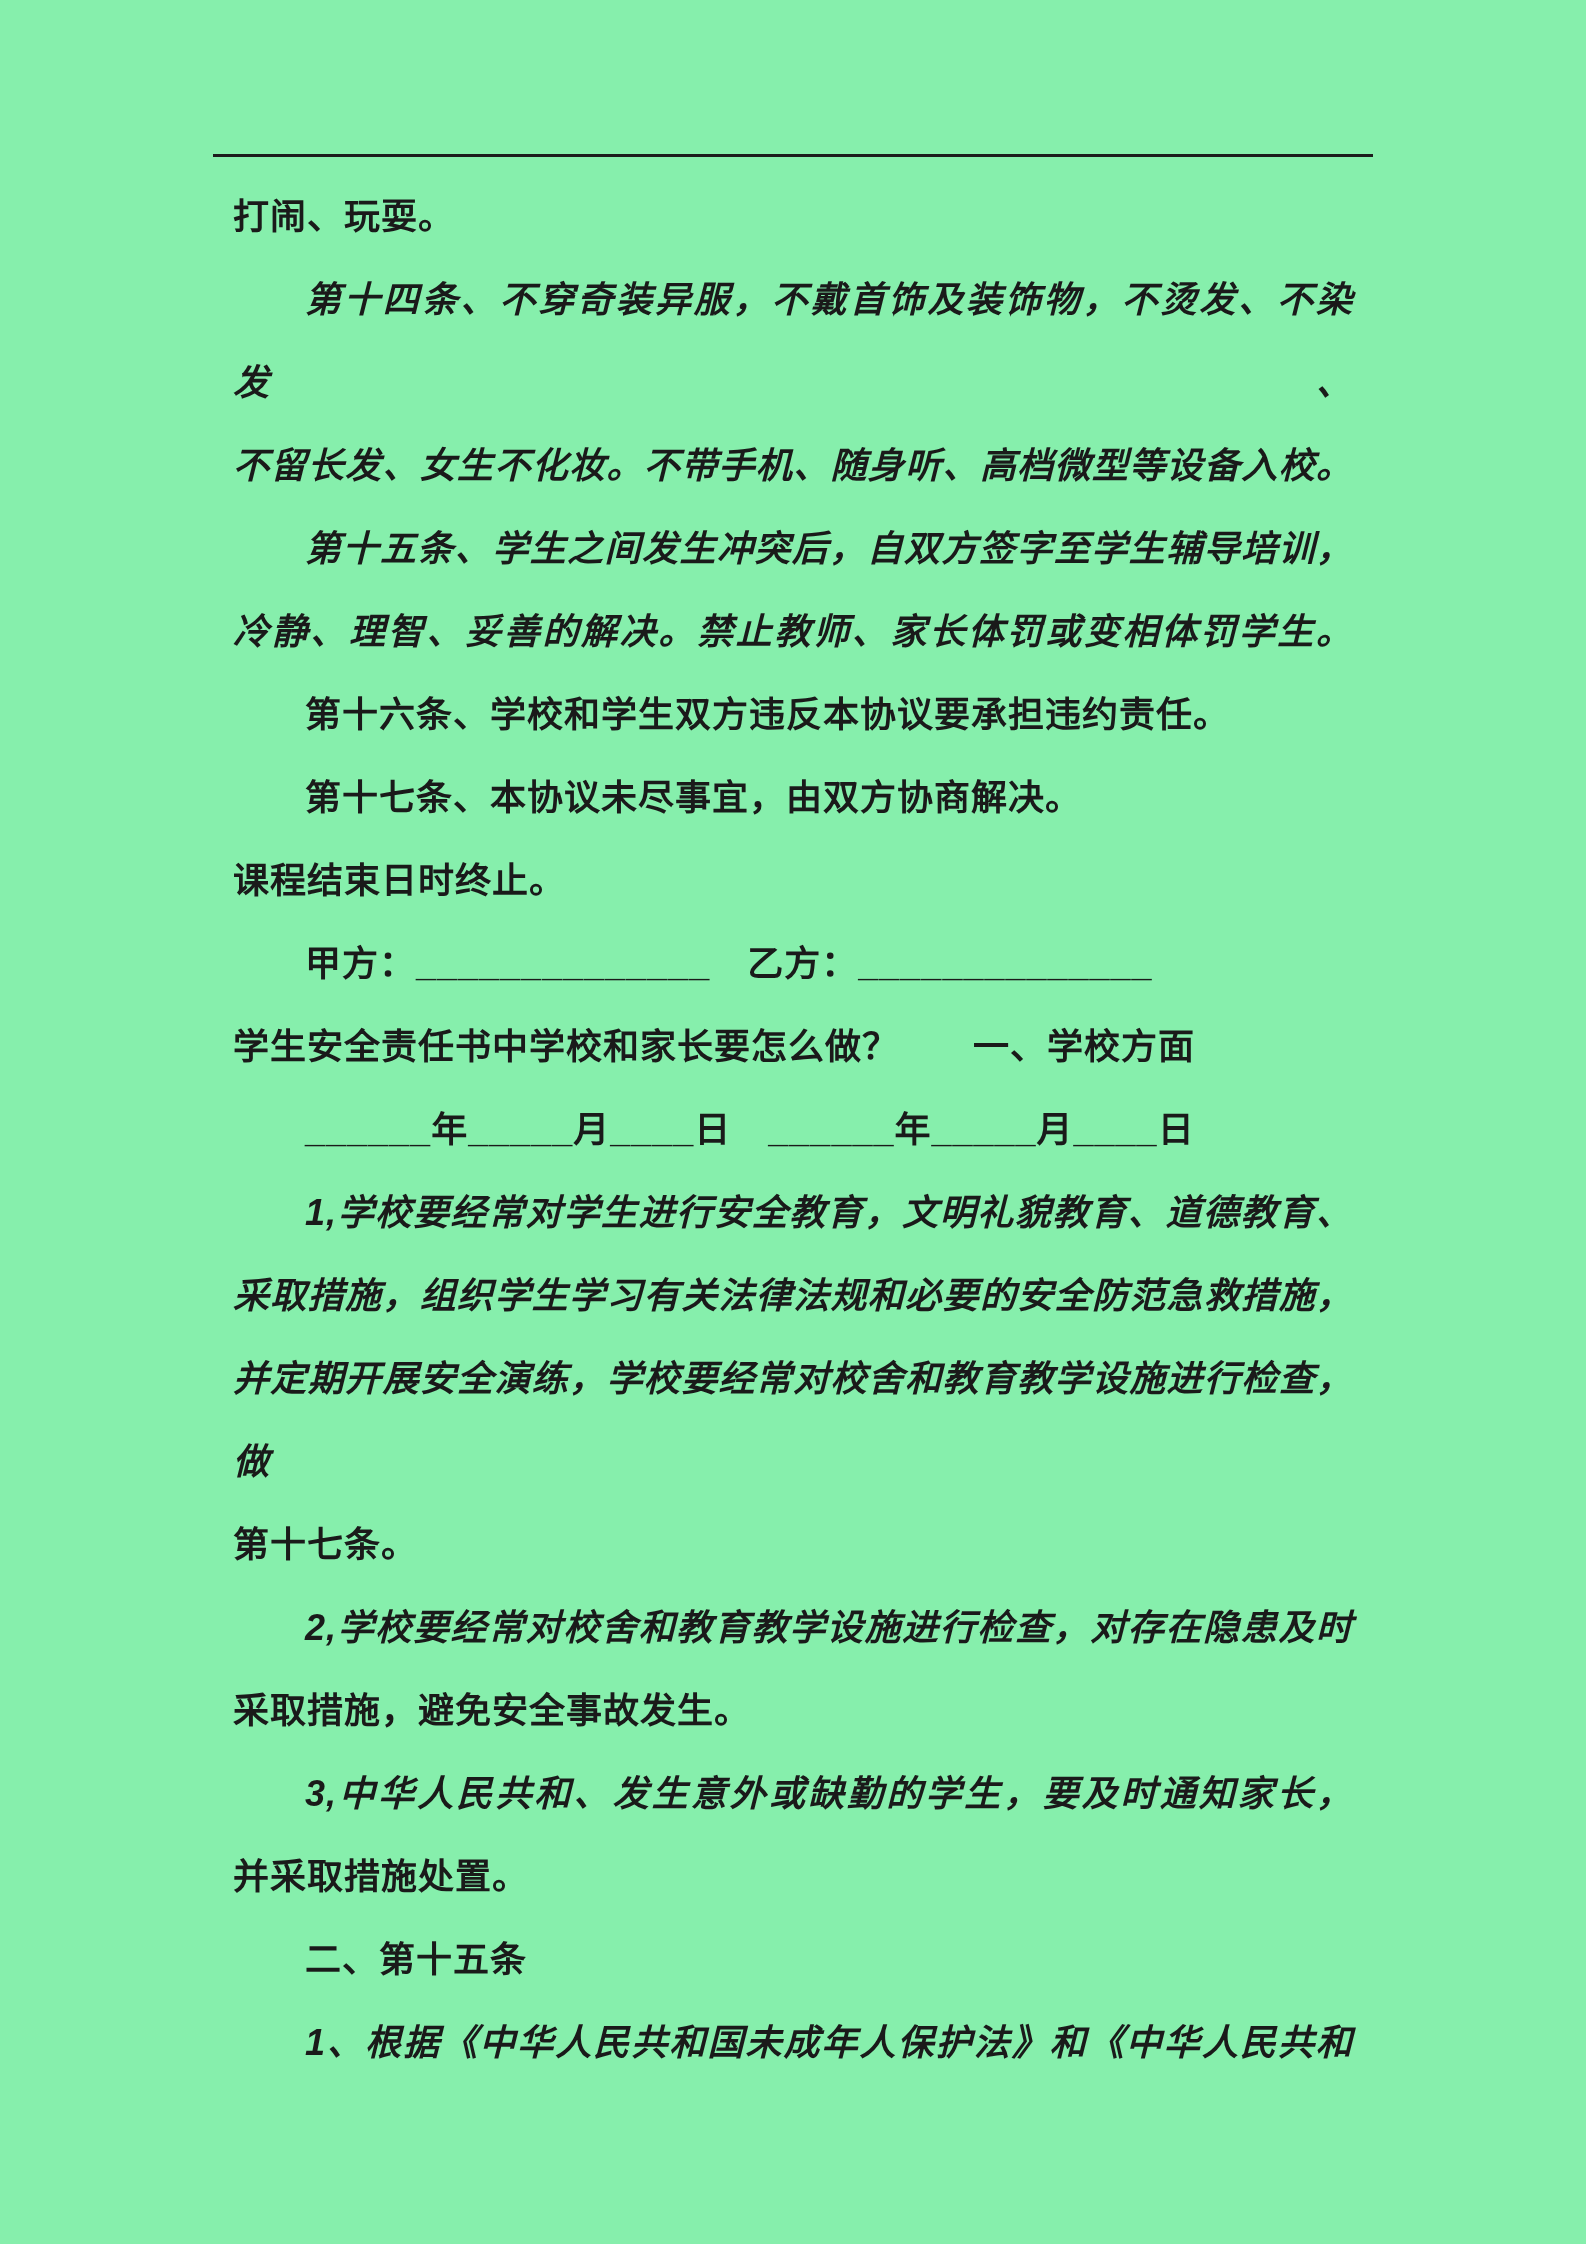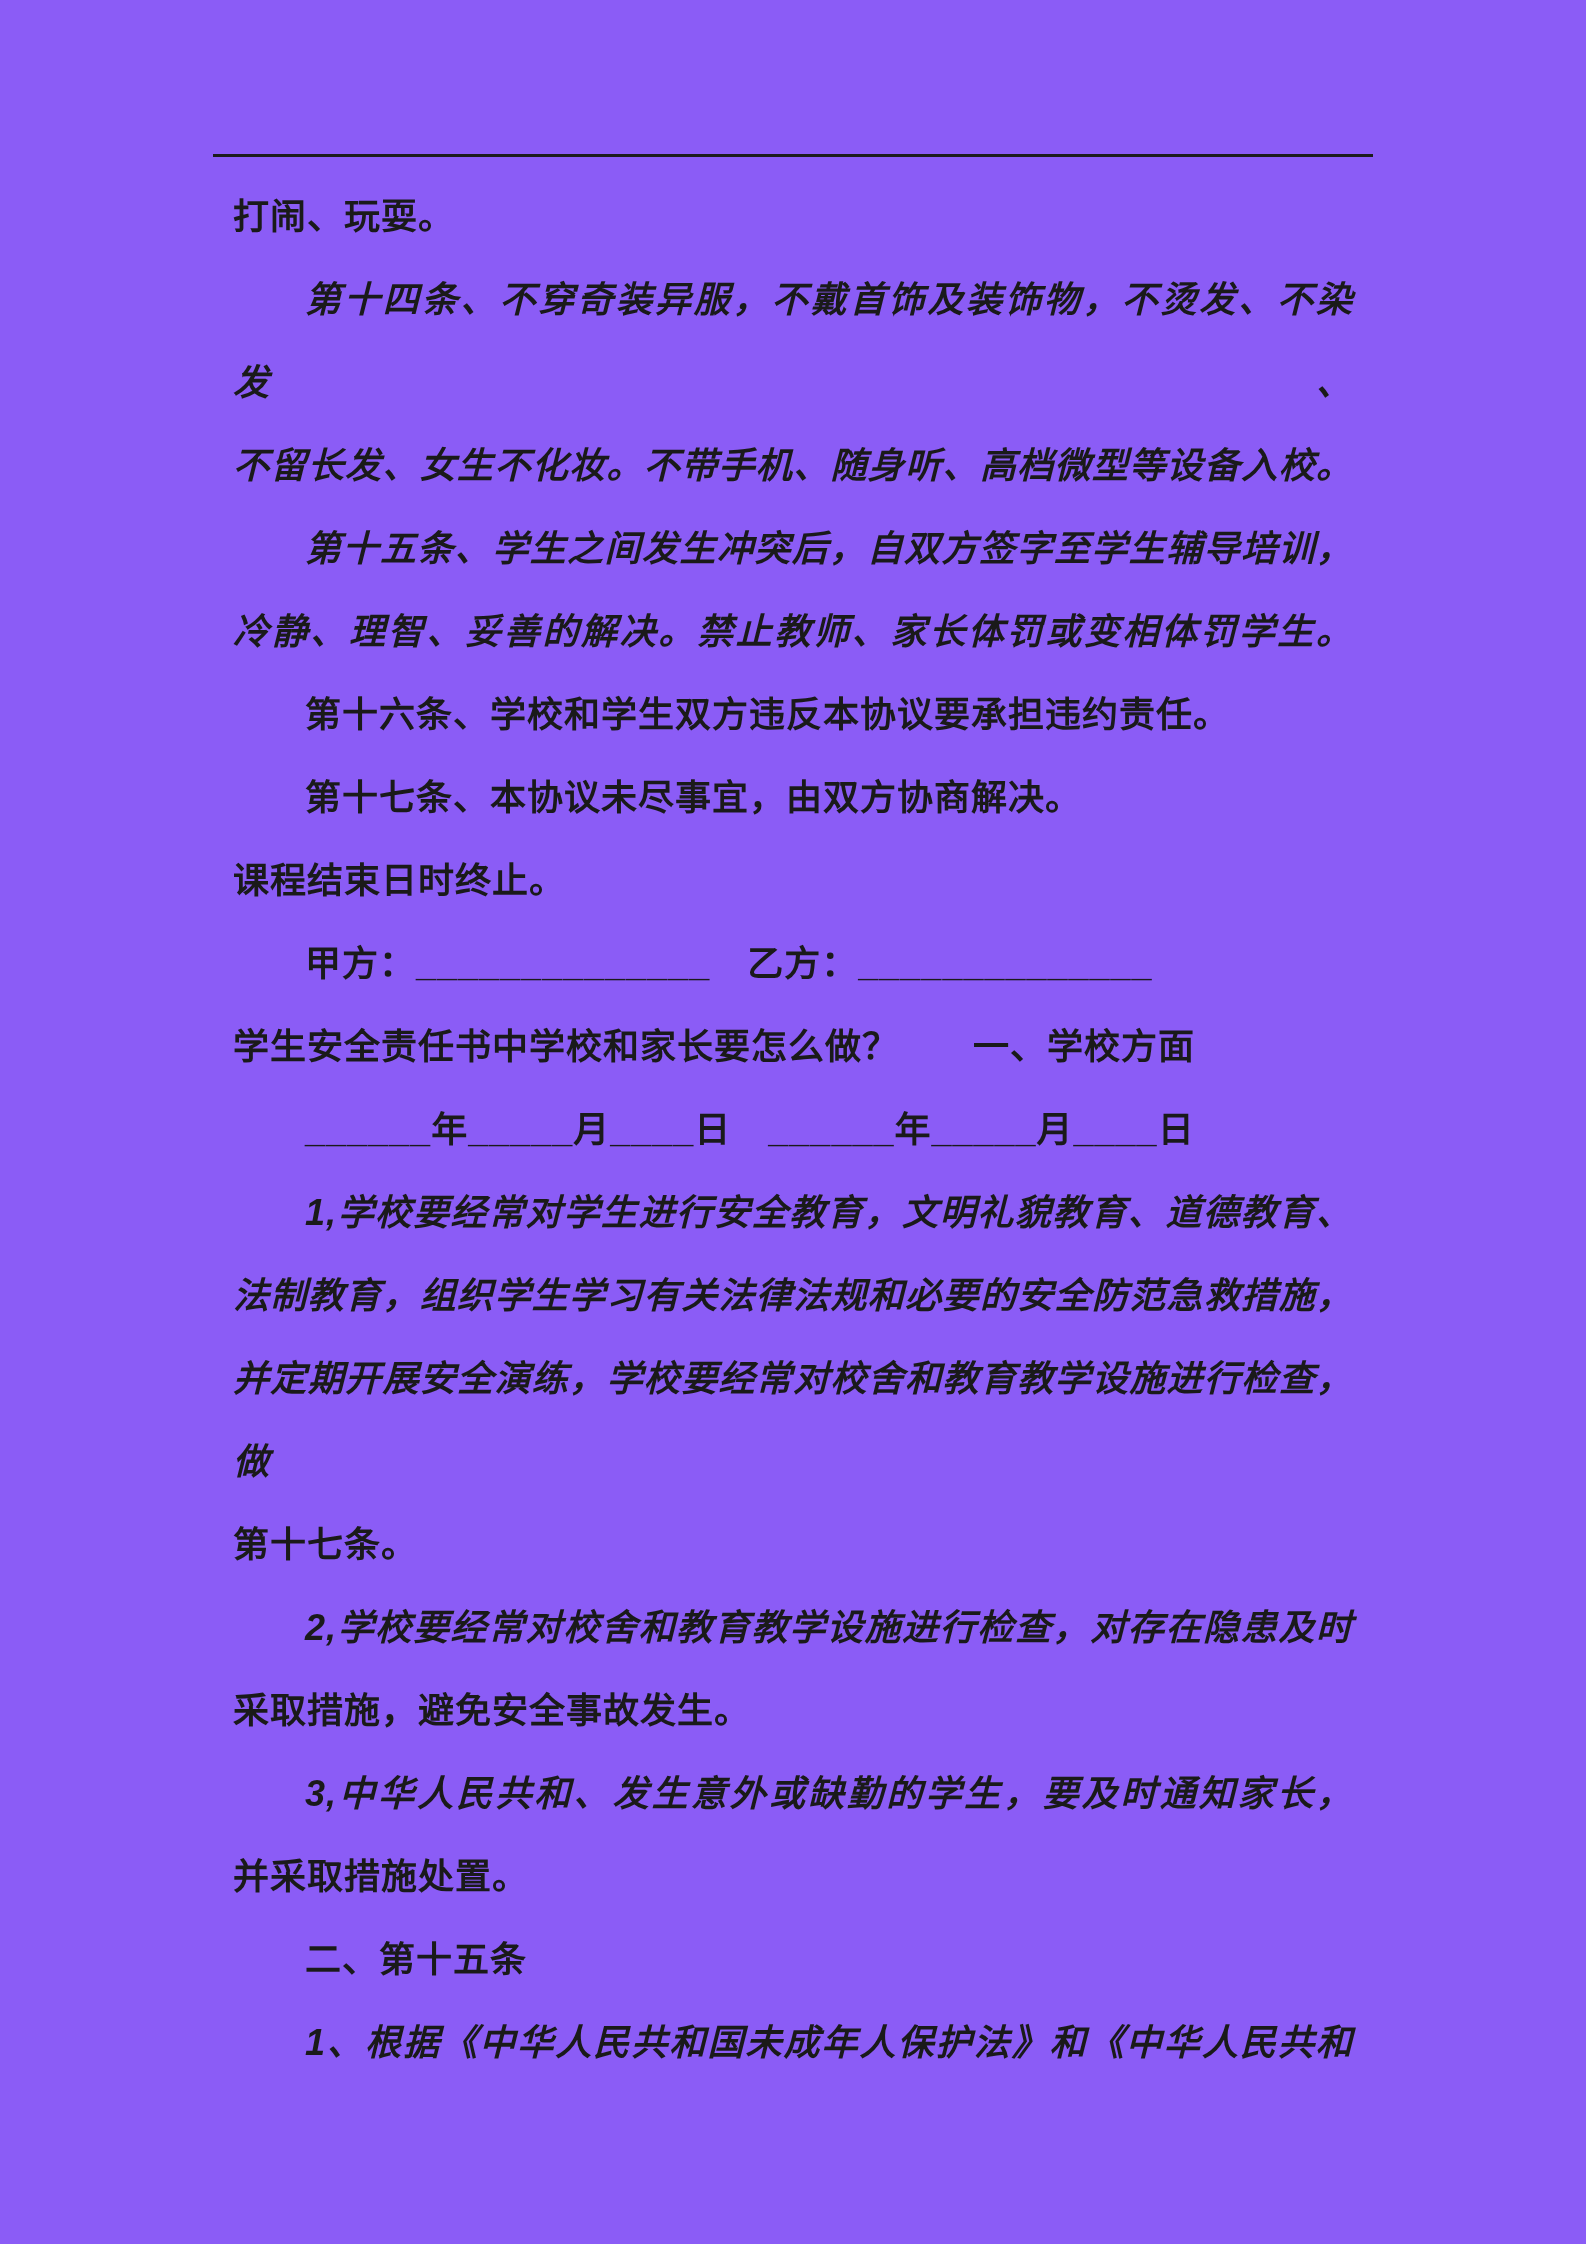--- a/index.html
+++ b/index.html
@@ -10,21 +10,21 @@
   body {
     width: 1586px;
     height: 2244px;
     overflow: hidden;
   }
   .page {
     box-sizing: border-box;
     width: 1586px;
     height: 2244px;
     padding: 154px 233px 0 233px;
-    background: #8b5cf6;
+    background: #86efac;
     color: #1a1a1a;
     font-family: "Liberation Sans", sans-serif;
     font-weight: 700;
   }
   .top-rule {
     height: 0;
     border-top: 3px solid #1c1c1c;
     margin: 0 -20px 18px -20px;
   }
   .doc-body {
@@ -58,21 +58,21 @@
     <div class="doc-line justify">不留长发、女生不化妆。不带手机、随身听、高档微型等设备入校。</div>
     <div class="doc-line indent justify">第十五条、学生之间发生冲突后，自双方签字至学生辅导培训，</div>
     <div class="doc-line justify">冷静、理智、妥善的解决。禁止教师、家长体罚或变相体罚学生。</div>
     <div class="doc-line indent">第十六条、学校和学生双方违反本协议要承担违约责任。</div>
     <div class="doc-line indent">第十七条、本协议未尽事宜，由双方协商解决。</div>
     <div class="doc-line">课程结束日时终止。</div>
     <div class="doc-line indent">甲方：______________　乙方：______________</div>
     <div class="doc-line">学生安全责任书中学校和家长要怎么做？　　一、学校方面</div>
     <div class="doc-line indent">______年_____月____日　______年_____月____日</div>
     <div class="doc-line indent justify">1,学校要经常对学生进行安全教育，文明礼貌教育、道德教育、</div>
-    <div class="doc-line justify">法制教育，组织学生学习有关法律法规和必要的安全防范急救措施，</div>
+    <div class="doc-line justify">采取措施，组织学生学习有关法律法规和必要的安全防范急救措施，</div>
     <div class="doc-line justify">并定期开展安全演练，学校要经常对校舍和教育教学设施进行检查，做</div>
     <div class="doc-line">第十七条。</div>
     <div class="doc-line indent justify">2,学校要经常对校舍和教育教学设施进行检查，对存在隐患及时</div>
     <div class="doc-line">采取措施，避免安全事故发生。</div>
     <div class="doc-line indent justify">3,中华人民共和、发生意外或缺勤的学生，要及时通知家长，</div>
     <div class="doc-line">并采取措施处置。</div>
     <div class="doc-line indent">二、第十五条</div>
     <div class="doc-line indent justify">1、根据《中华人民共和国未成年人保护法》和《中华人民共和</div>
   </div>
 

